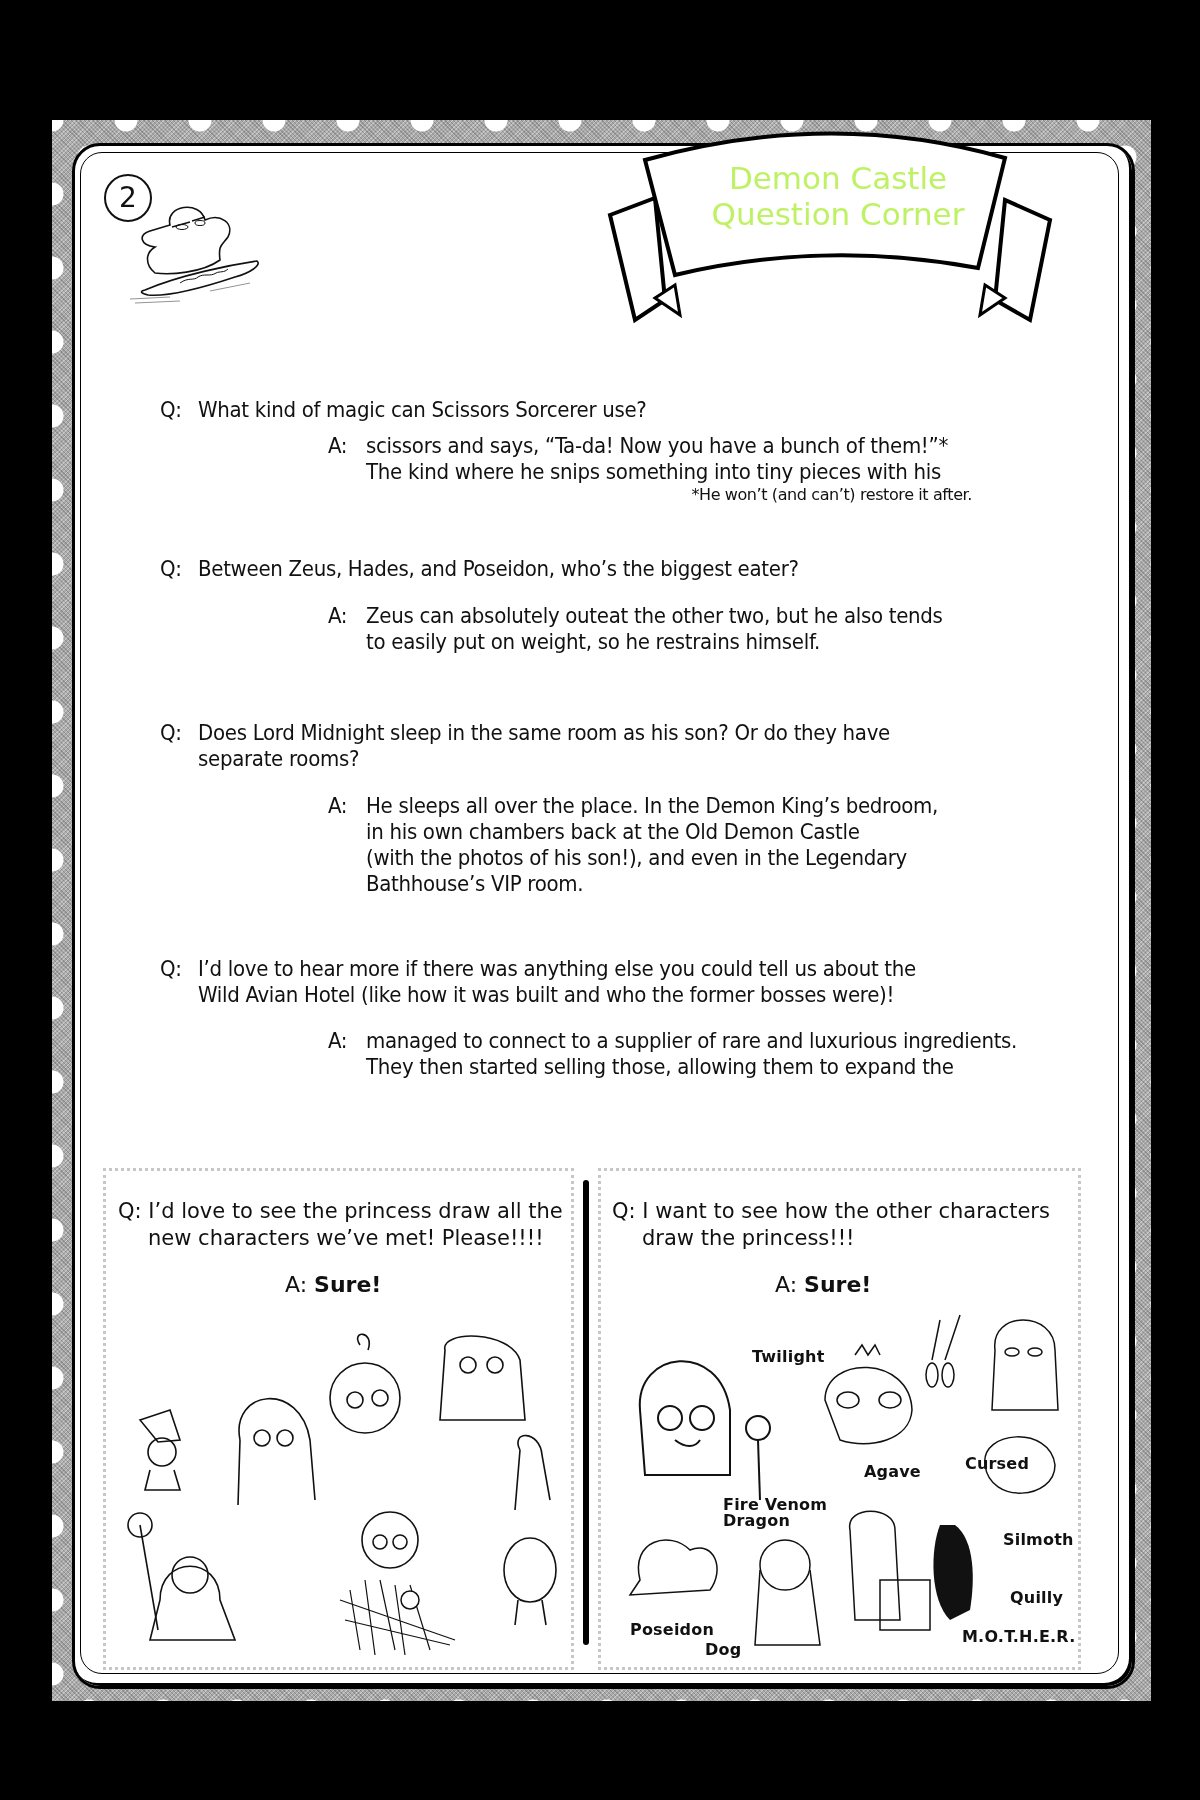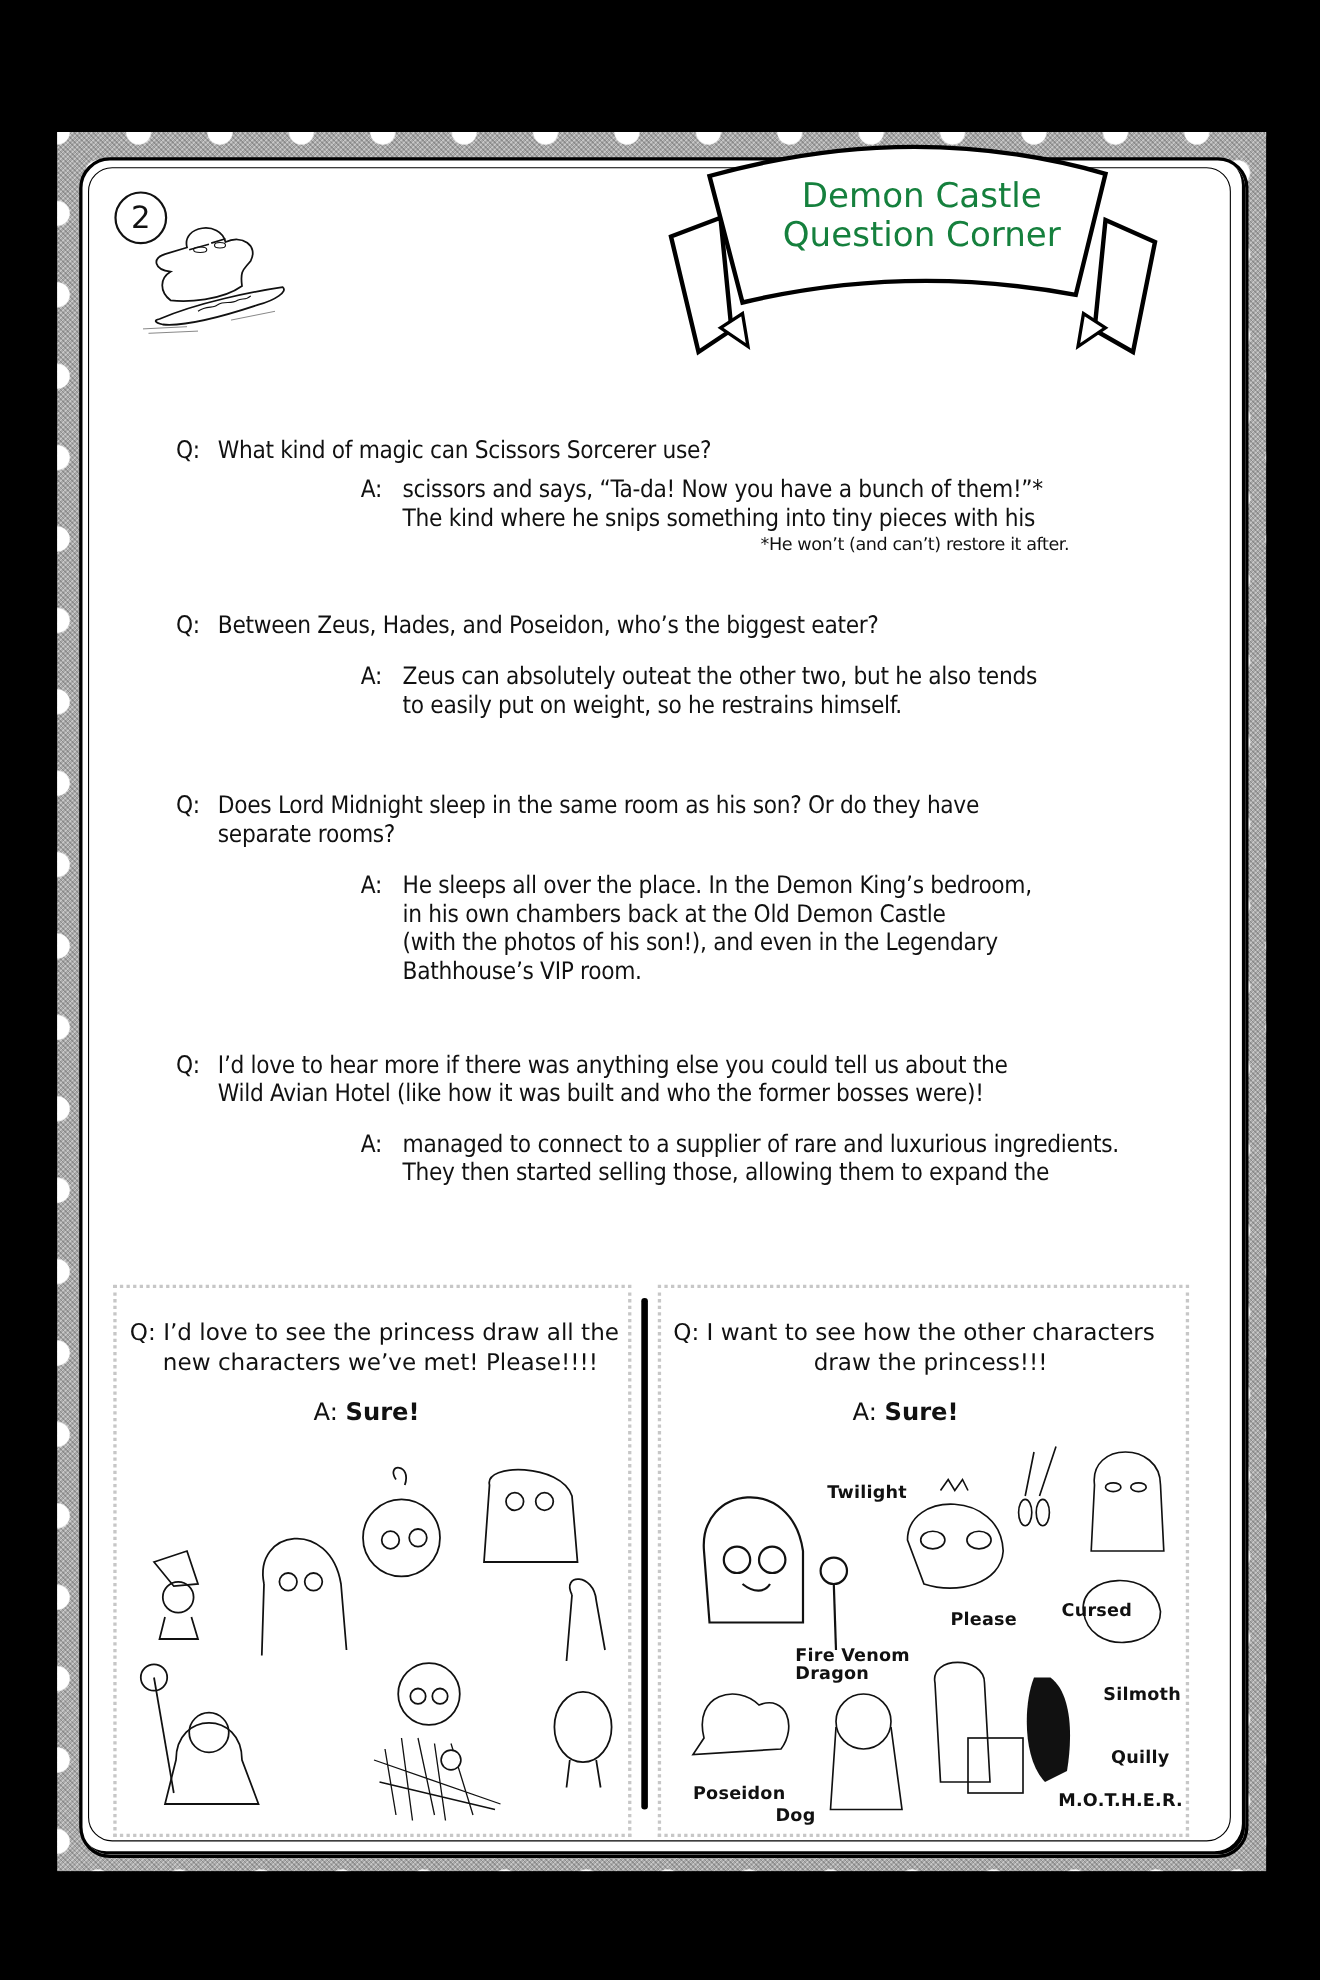--- a/index.html
+++ b/index.html
@@ -29,21 +29,21 @@
   }
   .badge-num {
     position:absolute; left:104px; top:174px; width:44px; height:44px;
     border:2px solid #111; border-radius:50%;
     font-size:28px; line-height:44px; text-align:center; font-family:"DejaVu Sans", sans-serif;
   }
   .mascot { position:absolute; left:110px; top:165px; width:160px; height:160px; }
   .banner { position:absolute; left:600px; top:120px; width:460px; height:230px; }
   .banner-title {
     position:absolute; left:668px; top:160px; width:340px; text-align:center;
-    font-size:31px; line-height:36px; color:#15803d;
+    font-size:31px; line-height:36px; color:#bef264;
     font-family:"DejaVu Sans", sans-serif; font-weight:normal;
   }
   .qa { position:absolute; font-size:22px; line-height:26px; font-family:"DejaVu Sans Condensed","DejaVu Sans", sans-serif; letter-spacing:-0.3px; }
   .q { left:160px; width:860px; }
   .a { left:328px; width:700px; }
   .q .prefix, .a .prefix { position:absolute; left:0; top:0; }
   .q .body, .a .body { display:block; padding-left:38px; }
   .footnote { position:absolute; right:230px; font-size:16px; line-height:20px; font-family:"DejaVu Sans", sans-serif; letter-spacing:-0.4px; }
   .sub-panel {
     position:absolute; top:1168px; height:496px; background:#fff;
@@ -171,21 +171,21 @@
   </g>
   <g stroke="#111" stroke-width="1.2">
     <path d="M240 260 L250 320 M255 250 L265 325 M270 250 L285 320 M285 255 L295 325 M300 255 L320 320 M230 270 L345 310 M235 290 L340 315"></path>
   </g>
   <circle cx="300" cy="270" r="9" fill="#fff" stroke="#111" stroke-width="1.5"></circle>
 </svg>
 
 <div class="divider"></div>
 
 <div class="sub-panel sub-right"></div>
-<div class="sub-q" style="left:612px; top:1198px;text-align:center;">
+<div class="sub-q" style="left:612px; top:1198px;">
   <span>Q:</span>
   <span>I want to see how the other characters</span><br>
   <span style="padding-left:30px;">draw the princess!!!</span>
 </div>
 <div class="sub-a" style="left:775px; top:1272px;">
   <span>A:</span>
   <b>Sure!</b>
 </div>
 <svg class="sketch" style="left:610px; top:1300px;" width="470" height="365" viewBox="0 0 470 365">
   <g fill="none" stroke="#111" stroke-width="2">
@@ -216,18 +216,18 @@
   </g>
   <path d="M330 225 C320 250 320 300 340 320 L360 310 C365 280 365 240 345 225 Z" fill="#111"></path>
 </svg>
 
 <div class="label" style="left:752px; top:1347px;">Twilight</div>
 <div class="label" style="left:965px; top:1410px;margin-top:44px;">Cursed</div>
 <div class="label" style="left:723px; top:1497px; line-height:16px;">
   <span>Fire Venom</span><br>
   <span>Dragon</span>
 </div>
-<div class="label" style="left:864px; top:1462px;">Please</div>
+<div class="label" style="left:864px; top:1462px;">Agave</div>
 <div class="label" style="left:1003px; top:1530px;">Silmoth</div>
 <div class="label" style="left:1010px; top:1588px;">Quilly</div>
 <div class="label" style="left:630px; top:1620px;">Poseidon</div>
 <div class="label" style="left:705px; top:1640px;">Dog</div>
 <div class="label" style="left:962px; top:1627px;">M.O.T.H.E.R.</div>
 
 </body></html>

